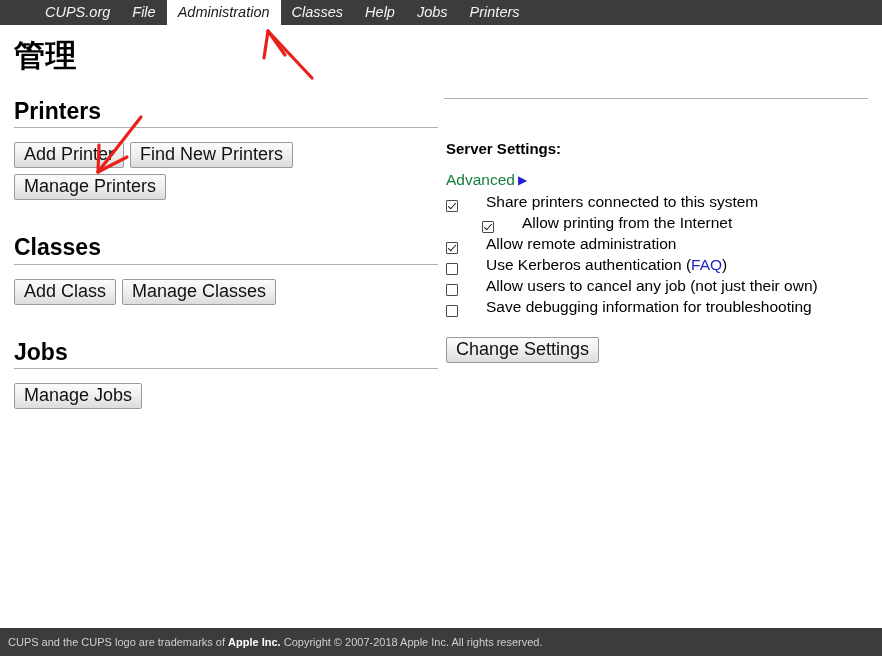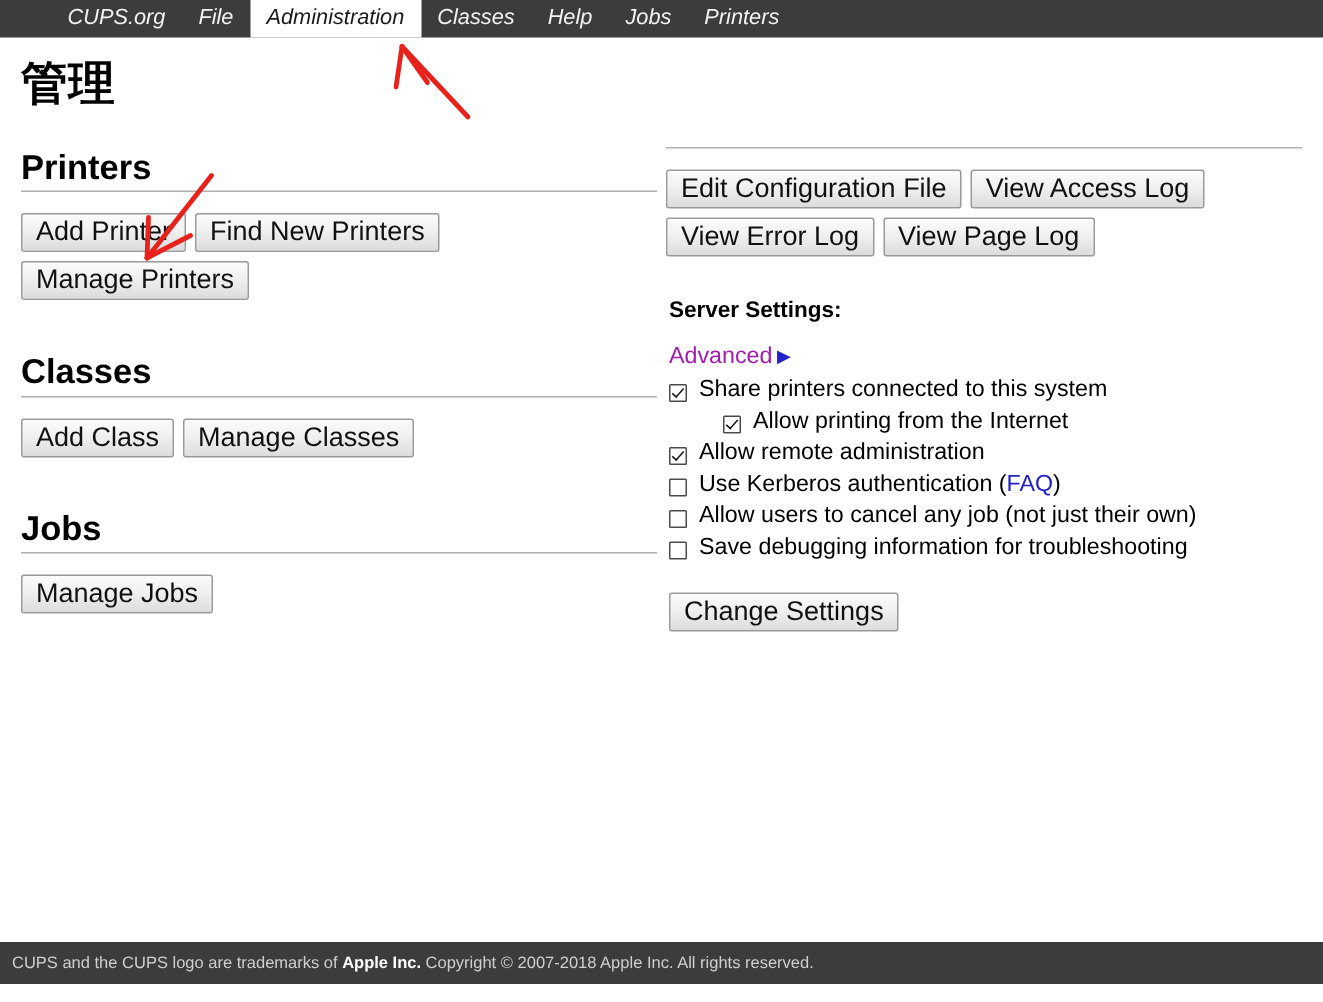--- a/index.html
+++ b/index.html
@@ -109,46 +109,47 @@
   }
 
   
   .settings-title {
     font-size: 15px;
     font-weight: bold;
     color: #000000;
     margin: 1px 0 14px 2px;
   }
   .advanced-link {
-    color: #a21caf;
+    color: #15803d;
     font-size: 15.5px;
     text-decoration: none;
     margin-left: 2px;
     display: inline-block;
     cursor: pointer;
   }
   .advanced-arrow {
     color: #2222cc;
     font-size: 12px;
     margin-left: 3px;
     vertical-align: 1px;
   }
   .chk-list {
     margin: 3px 0 0 0;
     padding: 0;
     list-style: none;
   }
   .chk-item {
     display: flex;
-    align-items: center;
+    align-items: flex-end;
     margin: 0 0 1px 0;
     font-size: 15.5px;
     color: #000000;
     line-height: 20px;
     cursor: pointer;
+    gap: 20px;
   }
   .chk-item.indent {
     margin-left: 36px;
   }
   .chk-box {
     width: 12px;
     height: 12px;
     border: 1px solid #4a4a4a;
     background: #ffffff;
     flex: 0 0 12px;
@@ -246,26 +247,20 @@
     <hr class="rule">
     <div class="btn-row">
       <button class="btn">Manage Jobs</button>
     </div>
 
   </div>
 
   <div class="col-right">
 
     <hr class="rule">
-    <div class="btn-row">
-      <button class="btn">Edit Configuration File</button>
-      <button class="btn">View Access Log</button>
-      <button class="btn">View Error Log</button>
-      <button class="btn">View Page Log</button>
-    </div>
 
     <div style="height:26px"></div>
 
     <div class="settings-title">Server Settings:</div>
 
     <div>
       <a class="advanced-link">Advanced</a><span class="advanced-arrow">▶</span>
     </div>
 
     <ul class="chk-list">

